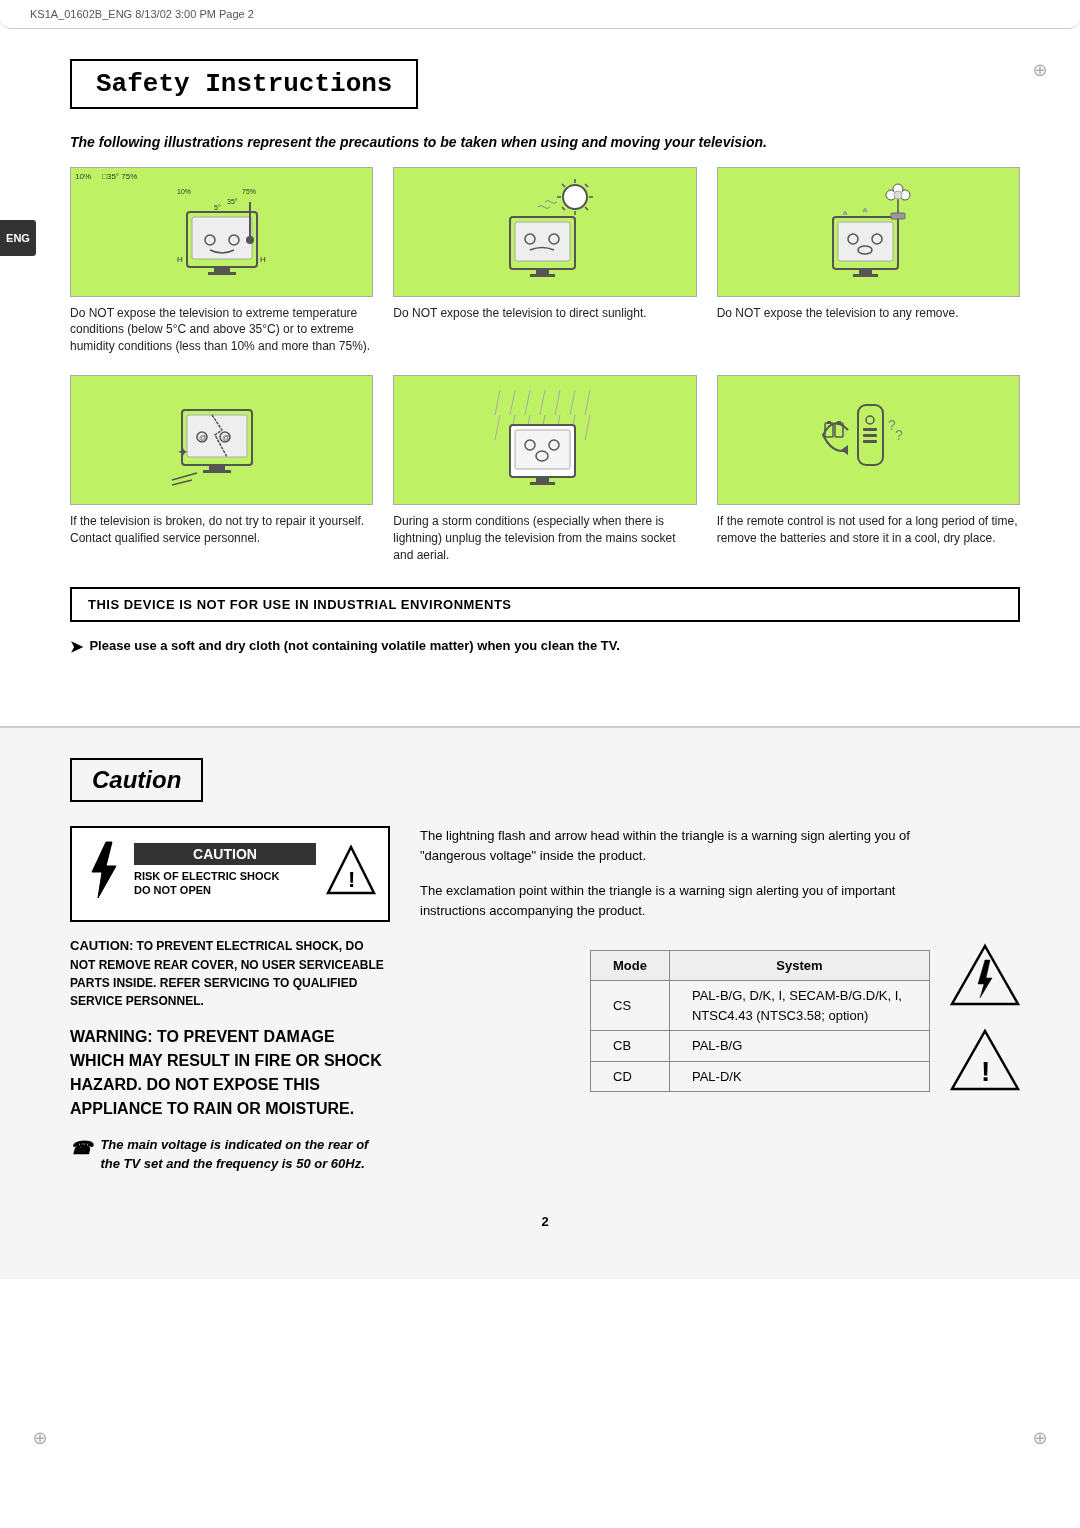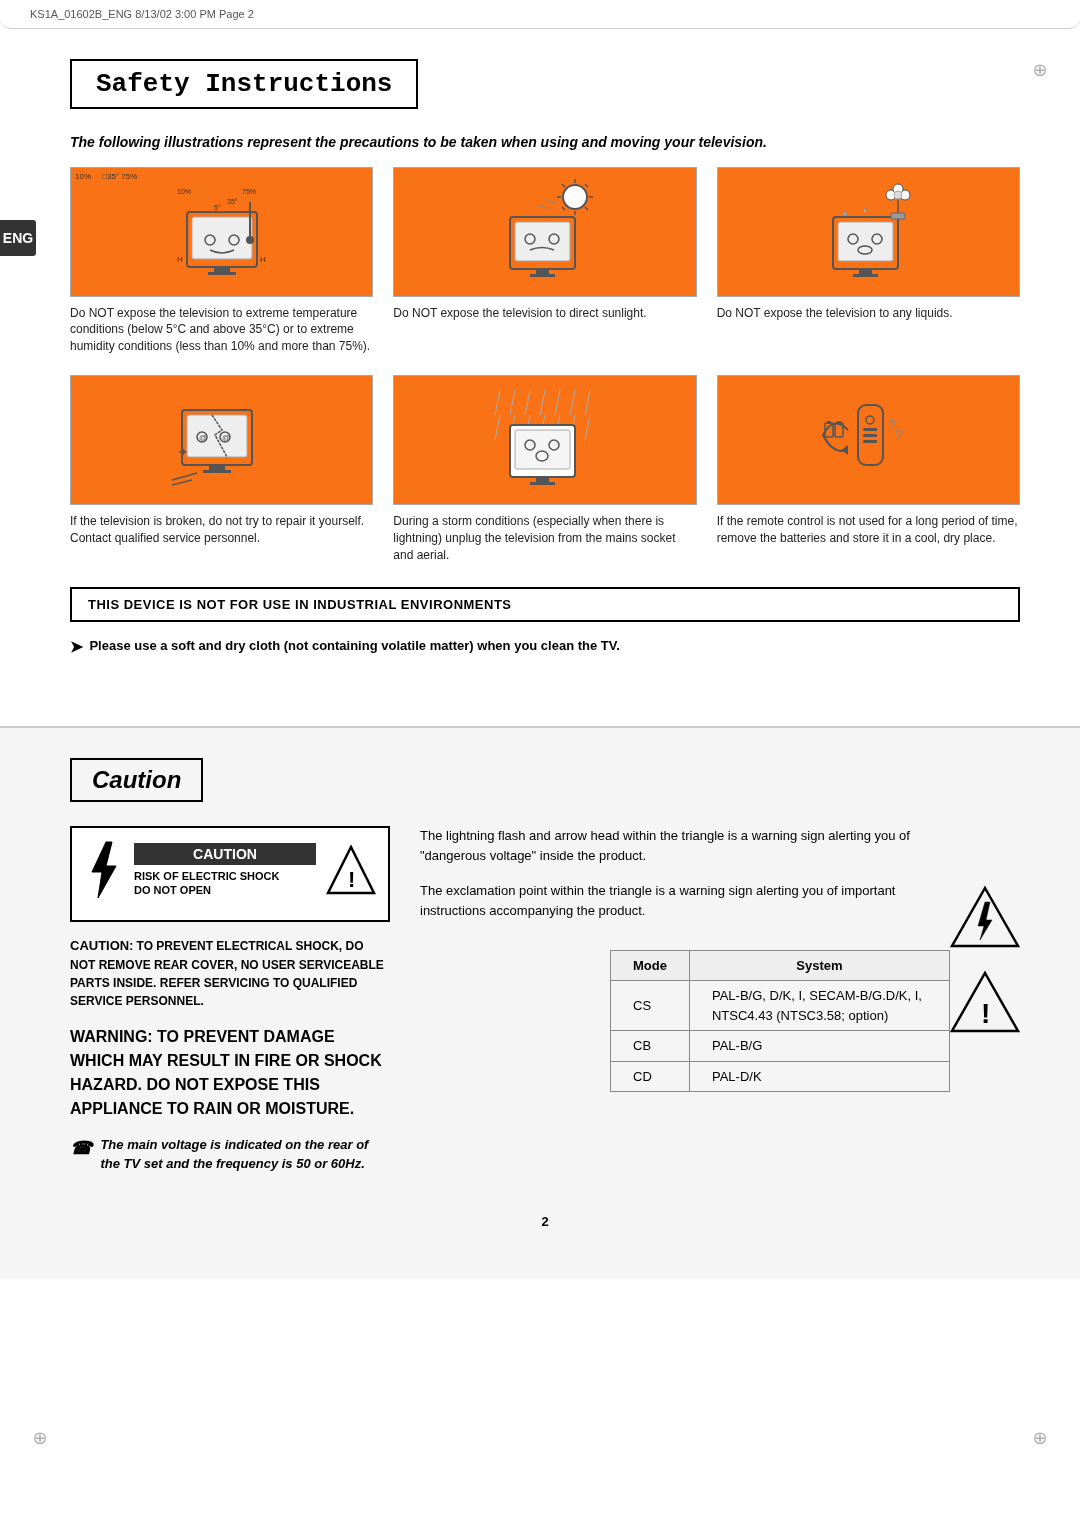--- a/index.html
+++ b/index.html
@@ -28,21 +28,21 @@
       background: #fff;
       border-radius: 10px;
     }
     
     .eng-badge {
       position: absolute;
       left: 0;
       top: 220px;
       background: #333;
       color: #fff;
-      font-size: 14px;
+      font-size: 11px;
       font-weight: bold;
       padding: 6px 4px;
       writing-mode: horizontal-tb;
       border-radius: 0 3px 3px 0;
       width: 36px;
       height: 36px;
       display: flex;
       align-items: center;
       justify-content: center;
     }
@@ -77,21 +77,21 @@
       margin-bottom: 20px;
       align-items: flex-start;
     }
     .illus-item {
       flex: 1;
     }
     .illus-box {
       border: 1px solid #aaa;
       width: 100%;
       height: 130px;
-      background: #f97316;
+      background: #bef264;
       display: flex;
       align-items: center;
       justify-content: center;
       margin-bottom: 8px;
       position: relative;
       overflow: hidden;
     }
     .illus-caption {
       font-size: 12px;
       line-height: 1.4;
@@ -385,21 +385,21 @@
             <circle cx="85" cy="12" r="5" fill="#fff" stroke="#555" stroke-width="1"></circle>
             <circle cx="85" cy="18" r="4" fill="#ddd" stroke="#aaa" stroke-width="1"></circle>
 
             <path d="M30 38 Q32 30 34 38" fill="#aaa" stroke="#777" stroke-width="0.5"></path>
             <path d="M50 35 Q52 27 54 35" fill="#aaa" stroke="#777" stroke-width="0.5"></path>
 
             <rect x="78" y="36" width="14" height="6" rx="1" fill="#999" stroke="#666" stroke-width="1"></rect>
           </svg>
         </div>
         <p class="illus-caption">
-          <span>Do NOT expose the television to any liquids.</span>
+          <span>Do NOT expose the television to any remove.</span>
         </p>
       </div>
     </div>
 
     
     <div class="illustrations-row2 illustrations-row">
 
       <div class="illus-item">
         <div class="illus-box">
           <svg width="110" height="110" viewBox="0 0 110 110">
@@ -562,21 +562,21 @@
         
         <div class="italic-note">
           <span class="phone-icon">☎</span>
           <em><span>The main voltage is indicated on the rear of the TV set and the frequency is 50 or 60Hz.</span></em>
         </div>
 
       </div>
 
       <div class="caution-right">
 
-        <div style="display:flex;align-items:center;">
+        <div style="display:flex;gap:20px;align-items:flex-end;">
           <div style="flex:1;">
             <p style="margin-bottom:16px;">The lightning flash and arrow head within the triangle is a warning sign alerting you of "dangerous voltage" inside the product.</p>
             <p>The exclamation point within the triangle is a warning sign alerting you of important instructions accompanying the product.</p>
 
             <br>
             
             <table class="mode-table">
               <thead>
                 <tr>
                   <th>Mode</th>

